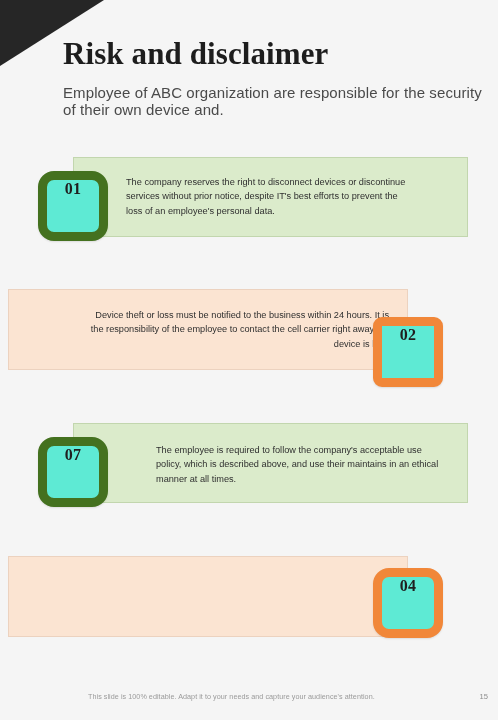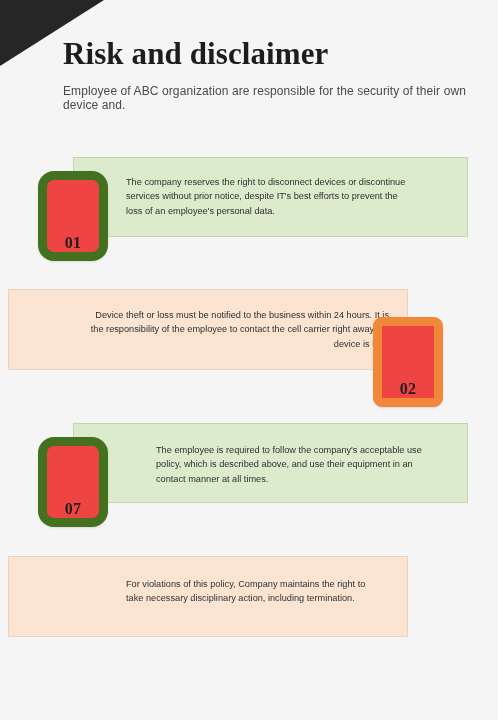--- a/index.html
+++ b/index.html
@@ -40,21 +40,21 @@
     font-family: "Liberation Serif", serif;
     font-weight: bold;
     font-size: 31px;
     color: #1d1d1d;
     letter-spacing: 0.1px;
     margin: 0 0 12px 63px;
     line-height: 1.15;
   }
   .page-subtitle {
     font-family: "Liberation Sans", sans-serif;
-    font-size: 12px;
+    font-size: 15px;
     color: #4a4a4a;
     margin: 9px 0 0 63px;
     letter-spacing: 0.1px;
   }
 
   
   .row {
     position: absolute;
     left: 0;
     width: 498px;
@@ -81,25 +81,25 @@
     color: #2f2f2f;
   }
   .panel-text.align-right { text-align: right; }
   .panel-text.align-left  { text-align: left; }
 
   
   .badge {
     position: absolute;
     box-sizing: border-box;
     width: 70px;
-    height: 90px;
+    height: 70px;
     border-radius: 16px;
-    background: #ef4444;
+    background: #5eead4;
     display: flex;
-    align-items: flex-end;
+    align-items: flex-start;
     justify-content: center;
     box-shadow: 0 1px 2px rgba(0,0,0,0.10);
   }
   .badge.green  { border: 9px solid #44711f; }
   .badge.orange { border: 9px solid #f18739; }
   .badge-number {
     font-family: "Liberation Serif", serif;
     font-weight: bold;
     font-size: 16px;
     color: #1f1f1f;
@@ -155,25 +155,31 @@
   <div class="row" style="top:289px;height:84px;">
     <div class="panel orange" style="left:8px; top:0; width:400px; height:81px;"></div>
     <div class="panel-text align-right" style="left:52px; top:19px; width:305px;margin-left:32px;">Device theft or loss must be notified to the business within 24 hours. It is the responsibility of the employee to contact the cell carrier right away if a device is lost.</div>
     <div class="badge orange" style="left:373px; top:28px;border-radius:9px;">
       <span class="badge-number">02</span>
     </div>
   </div>
 
   <div class="row" style="top:423px;height:82px;">
     <div class="panel green" style="left:73px; top:0; width:395px; height:80px;"></div>
-    <div class="panel-text align-left" style="left:156px; top:20px; width:285px;">The employee is required to follow the company's acceptable use policy, which is described above, and use their equipment in an contact manner at all times.</div>
+    <div class="panel-text align-left" style="left:156px; top:20px; width:285px;">The employee is required to follow the company's acceptable use policy, which is described above, and use their maintains in an ethical manner at all times.</div>
     <div class="badge green" style="left:38px; top:14px;">
       <span class="badge-number">07</span>
     </div>
   </div>
 
   <div class="row" style="top:556px;height:84px;">
     <div class="panel orange" style="left:8px; top:0; width:400px; height:81px;"></div>
-    <div class="panel-text align-left" style="left:126px; top:21px; width:240px;">For violations of this policy, Company maintains the right to take necessary disciplinary action, including termination.</div>
+    <div class="badge orange" style="left:373px; top:12px;">
+      <span class="badge-number">04</span>
+    </div>
   </div>
 
+  <div class="footer">
+    <div class="footer-note">This slide is 100% editable. Adapt it to your needs and capture your audience's attention.</div>
+    <div class="footer-page">15</div>
+  </div>
 
 </div>
 
 </body></html>

